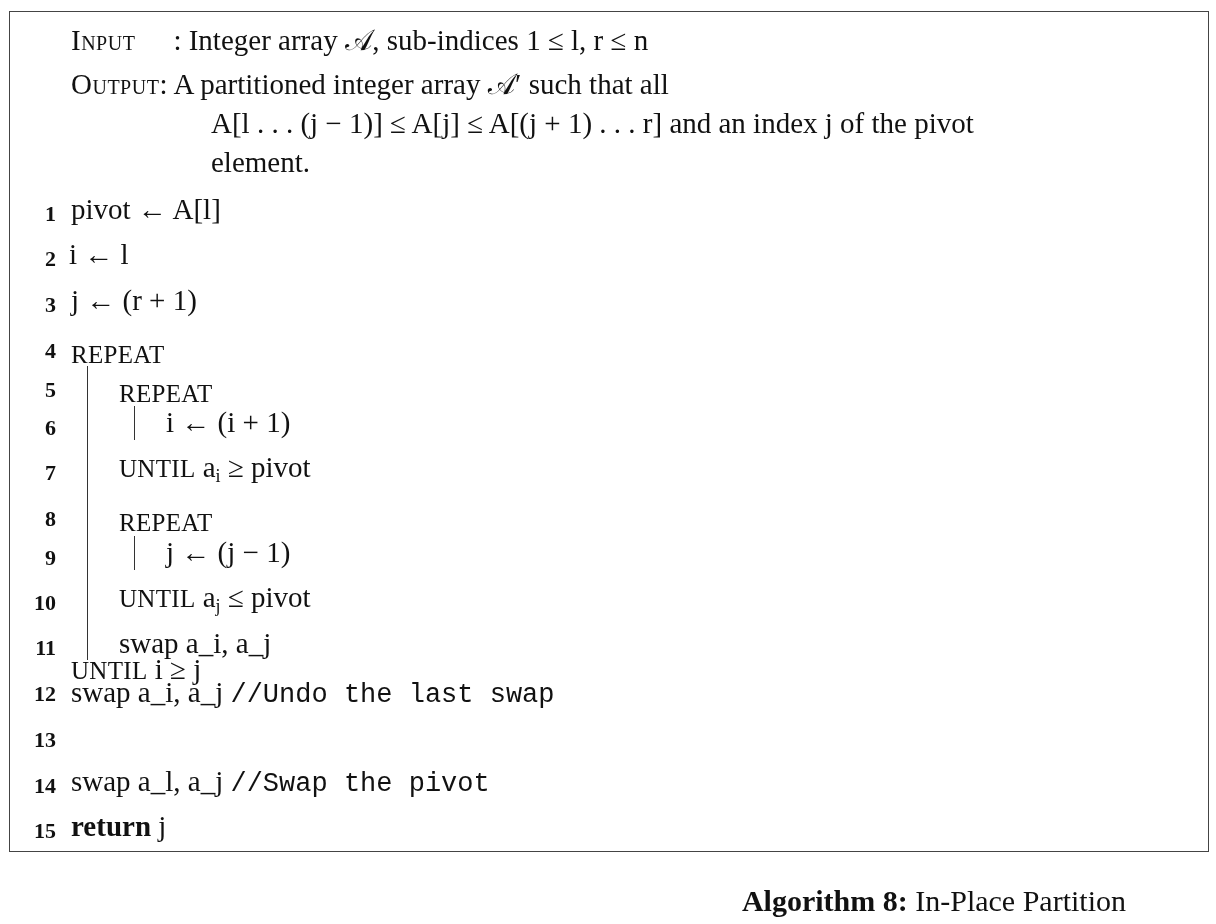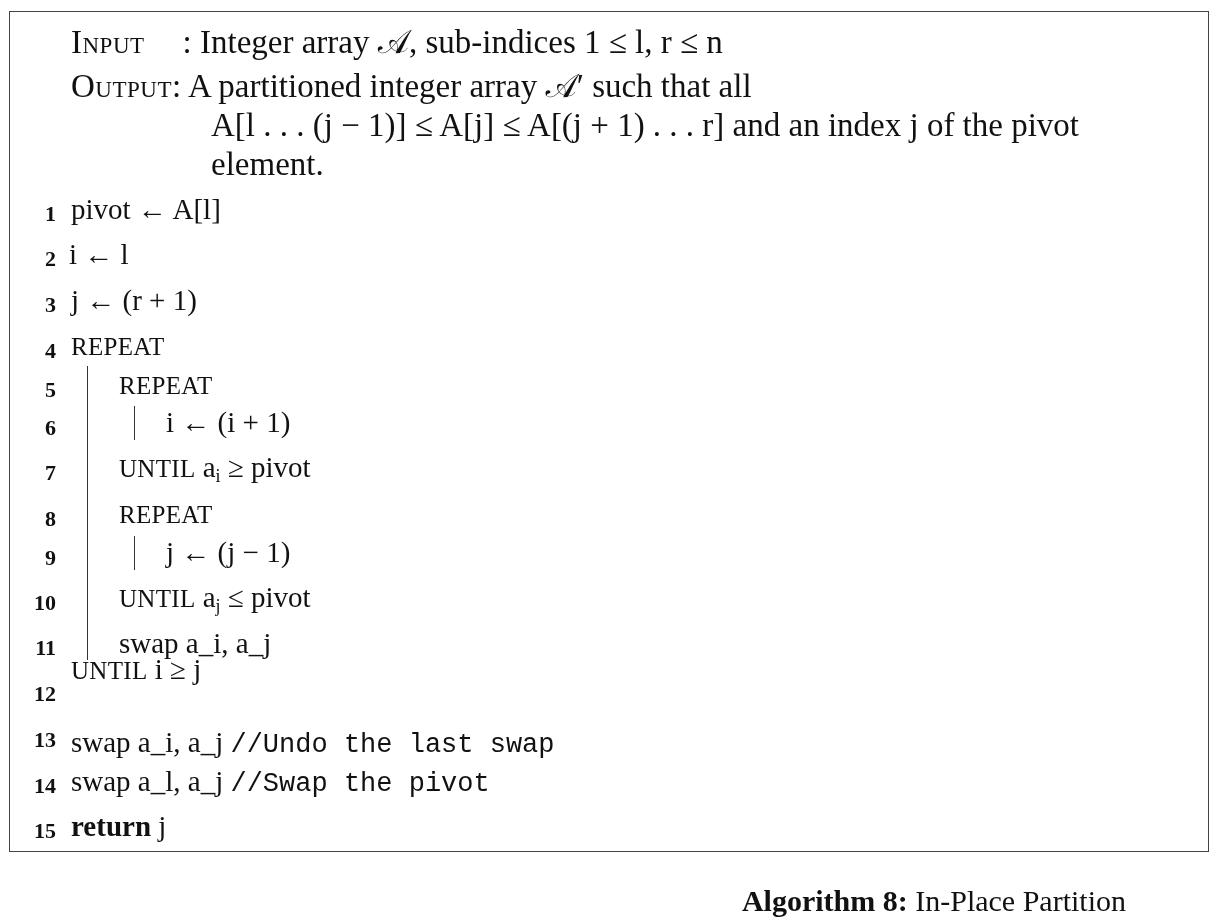--- a/index.html
+++ b/index.html
@@ -1,26 +1,26 @@
 <!DOCTYPE html>
 <html><head>
 <meta charset="utf-8">
 <style>
   html, body { margin:0; padding:0; background:#ffffff; }
   body { width:1216px; height:924px; position:relative; overflow:hidden;
          font-family:"Liberation Serif","DejaVu Serif",serif; color:#111; }
   .box { position:absolute; left:9px; top:11px; width:1200px; height:841px;
          border:1.5px solid #444; box-sizing:border-box; }
-  .hdr { position:absolute; font-size:33px; line-height:1; white-space:nowrap; }
+  .hdr { position:absolute; font-size:29px; line-height:1; white-space:nowrap; }
   .sc { font-variant:small-caps; letter-spacing:0.5px; }
   .it { }
   .mono { font-family:"Liberation Mono","DejaVu Sans Mono",monospace; font-size:27px; }
   .ln { position:absolute; left:30px; width:26px; text-align:right; font-weight:bold; font-size:22px; }
   .code { position:absolute; font-size:29px; white-space:nowrap; }
-  .kw { font-size:25px; letter-spacing:0.3px; }
+  .kw { font-size:25px; letter-spacing:0.3px;margin-top:8px; }
   .bar { position:absolute; border-left:1.3px solid #333; }
   sub { font-size:18px; vertical-align:-5px; }
   .caption { position:absolute; top:884px; left:0; width:1125px; text-align:right; font-size:30px; }
   .caption b { font-weight:bold; }
 </style>
 </head>
 <body>
 
 <div class="box"></div>
 
@@ -67,21 +67,21 @@
 <div class="code it" style="left:166px;top:536px">j ← (j − 1)</div>
 <div class="code" style="left:119px;top:581px">
   <span class="kw">UNTIL</span>
   <span class="it">a</span><sub class="it">j</sub><span class="it"> ≤ pivot</span>
 </div>
 <div class="code" style="left:119px;top:627px">swap a_i, a_j</div>
 <div class="code" style="left:71px;top:653px">
   <span class="kw">UNTIL</span>
   <span class="it">i ≥ j</span>
 </div>
-<div class="code" style="left:71px;top:726px">
+<div class="code" style="left:71px;top:676px">
   <span>swap a_i, a_j</span>
   <span class="mono">//Undo the last swap</span>
 </div>
 <div class="code" style="left:71px;top:765px">
   <span>swap a_l, a_j</span>
   <span class="mono">//Swap the pivot</span>
 </div>
 <div class="code" style="left:71px;top:810px">
   <span style="font-weight:bold">return</span>
   <span class="it">j</span>

